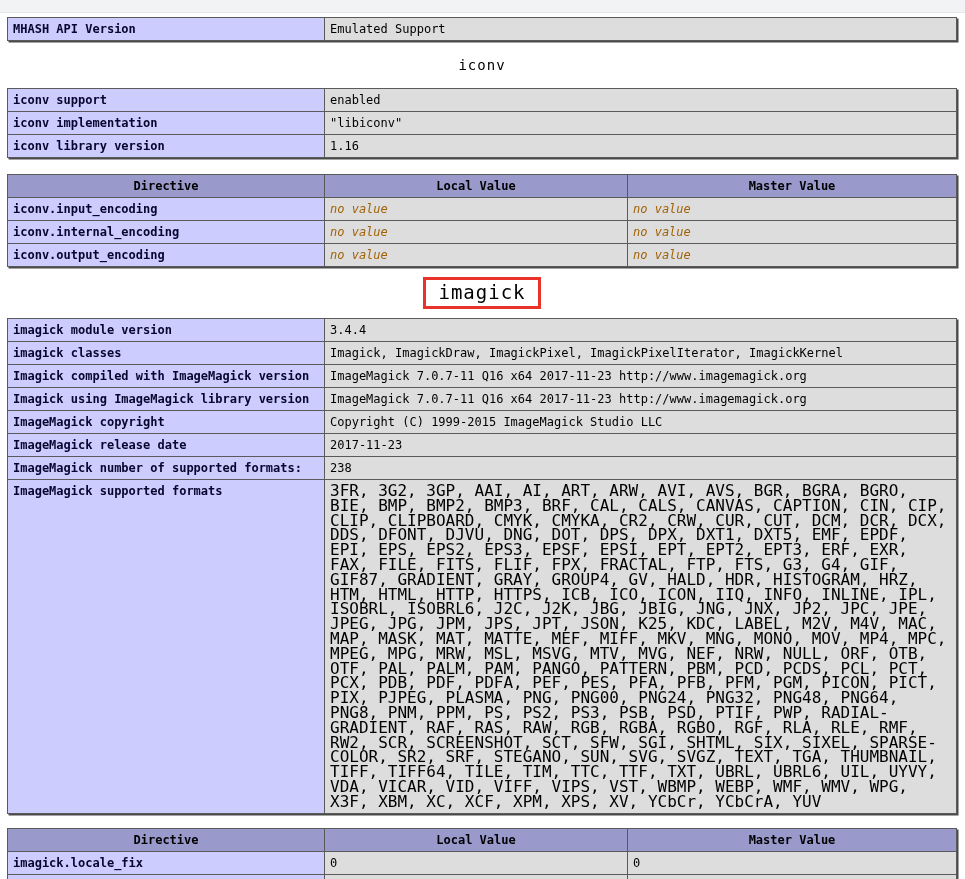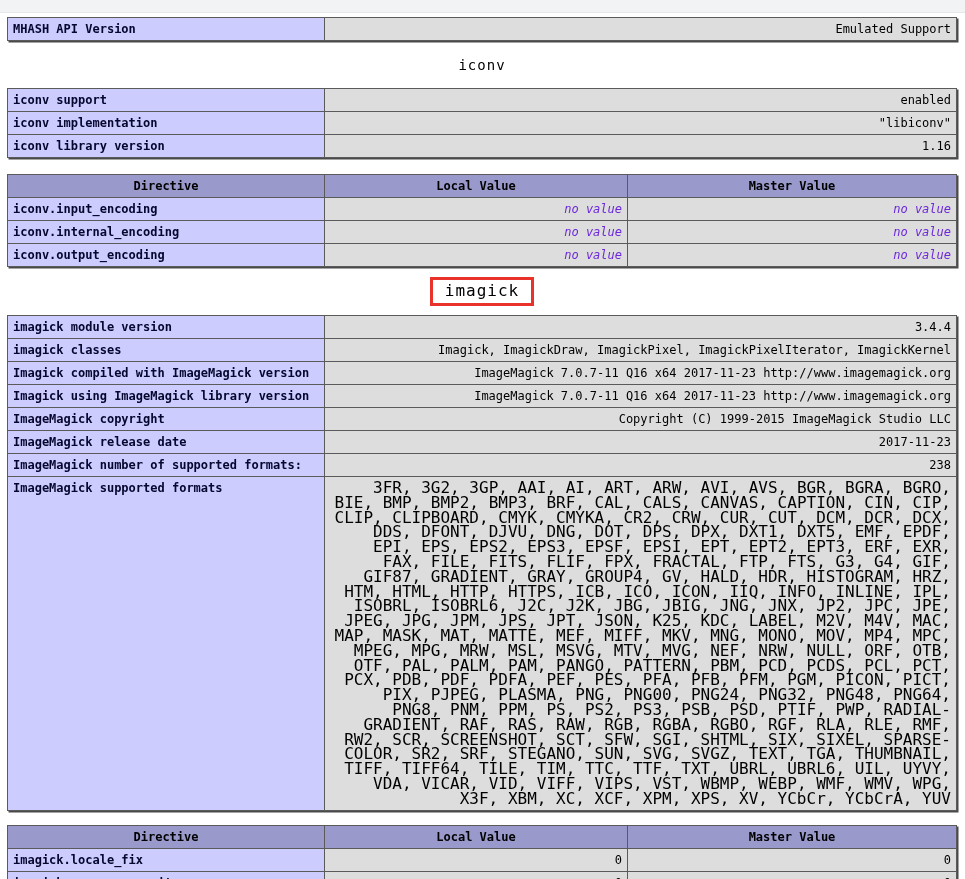--- a/index.html
+++ b/index.html
@@ -49,24 +49,23 @@
     text-align: center;
   }
   td.e {
     background: #ccccff;
     font-weight: bold;
     color: #06062e;
   }
   td.v {
     background: #dddddd;
     font-weight: normal;
-    text-align: right;
   }
   td.v.no-value {
-    color: #6d28d9;
+    color: #a16207;
     font-style: italic;
   }
   td.v.formats-cell {
     font-size: 16px;
     line-height: 14.8px;
   }
   h2.section-heading {
     text-align: center;
     font-size: 14px;
     font-weight: normal;
@@ -77,21 +76,21 @@
   .heading-row {
     text-align: center;
     margin: 10px 0 9px 0;
   }
   .highlight-box {
     display: inline-block;
     border: 3px solid #e8322a;
     padding: 1px 12px 3px 12px;
   }
   .highlight-box .heading-text {
-    font-size: 16px;
+    font-size: 19px;
     letter-spacing: 1px;
   }
   .gap-16 { height: 16px; }
   .gap-14 { height: 14px; }
 </style>
 </head>
 <body>
 
 <div class="viewport">
 

